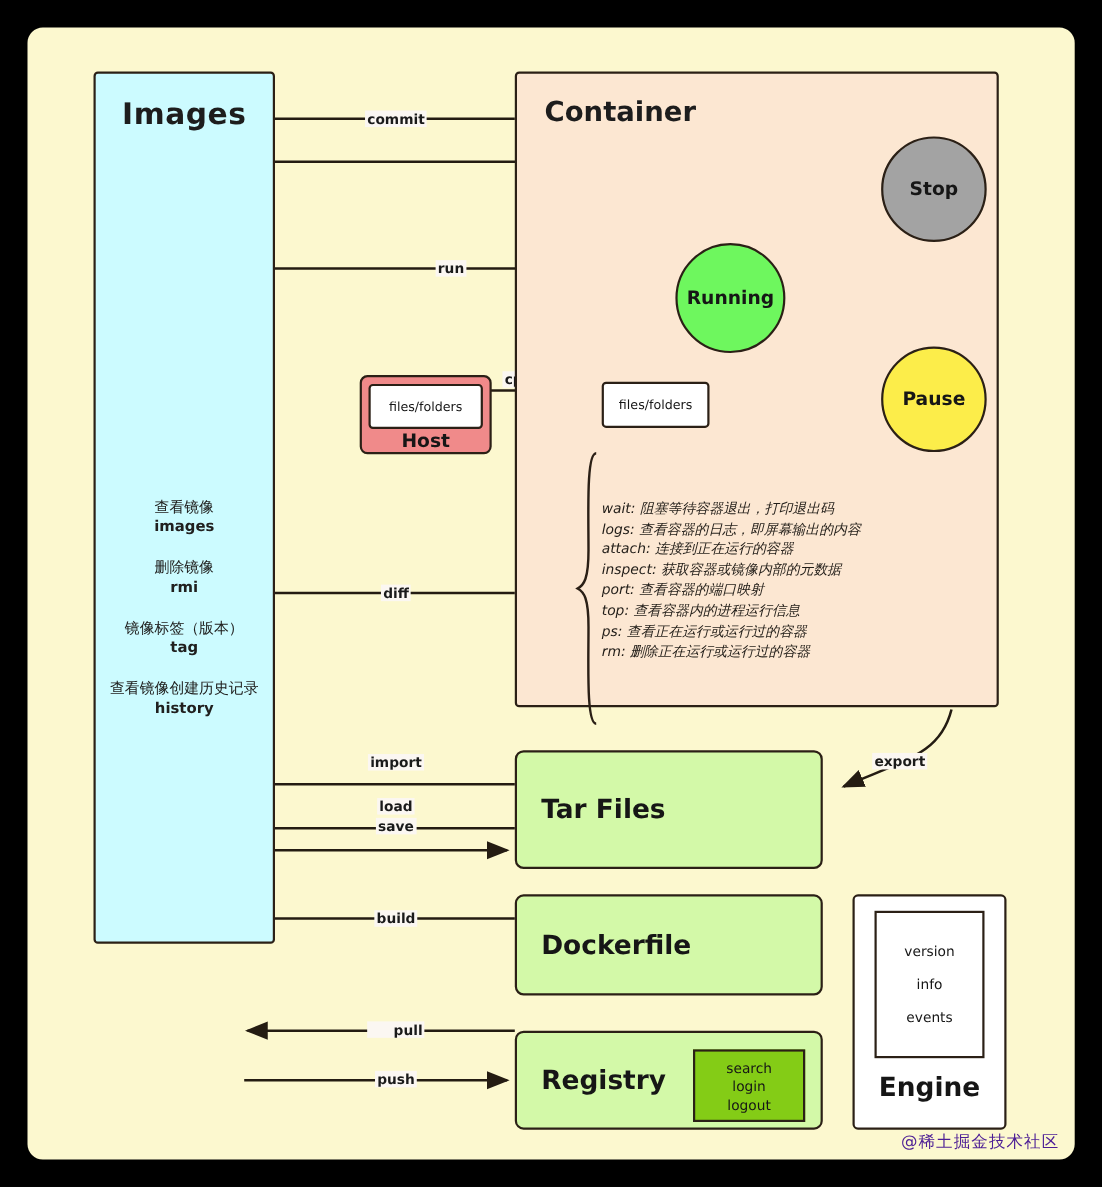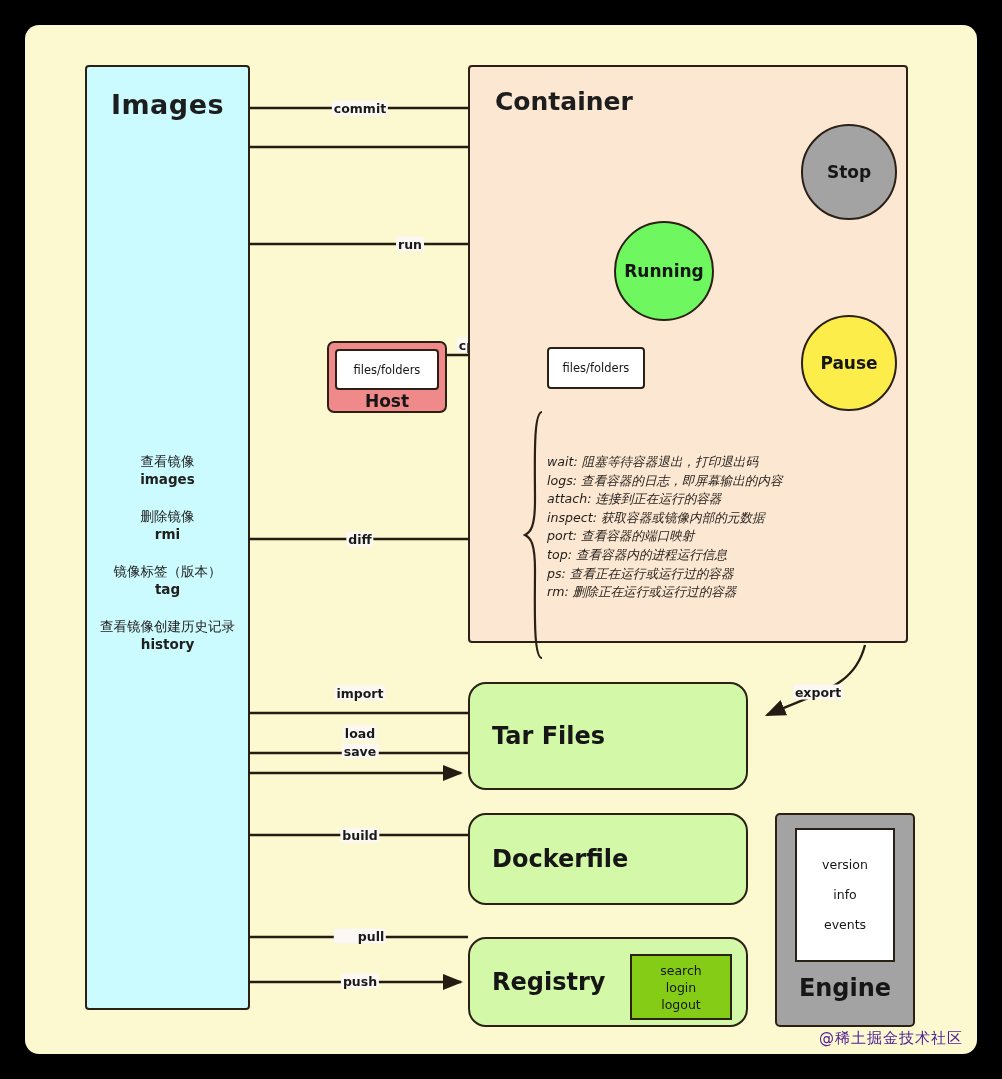--- a/index.html
+++ b/index.html
@@ -32,21 +32,21 @@
     box-sizing: border-box;
     border: 2.5px solid #2b2016;
     display: flex;
   }
 
   
   #images-panel {
     left: 60px;
     top: 40px;
     width: 165px;
-    height: 945px;
+    height: 793px;
     background: #ccfbff;
     border-radius: 4px;
     flex-direction: column;
     align-items: center;
   }
   #images-title {
     margin-top: 22px;
     font-size: 27px;
     font-weight: bold;
     color: #1d1d1d;
@@ -165,21 +165,21 @@
   #brace {
     position: absolute;
     left: 498px; top: 385px;
     width: 22px; height: 250px;
     color: #2b2016;
   }
 
   
   .greenbox {
     background: #d3f9a8;
-    border-radius: 18px;
+    border-radius: 8px;
     align-items: center;
   }
   #tar-files { left: 443px; top: 657px; width: 280px; height: 108px; }
   #dockerfile { left: 443px; top: 788px; width: 280px; height: 92px; }
   #registry  { left: 443px; top: 912px; width: 280px; height: 90px; }
   .greenbox .bigtext {
     margin-left: 22px;
     font-size: 24px;
     font-weight: bold;
     color: #161616;
@@ -192,21 +192,21 @@
     border: 2px solid #2b2016;
     display: flex; flex-direction: column;
     align-items: center; justify-content: center;
     font-size: 12.5px; line-height: 17px;
     color: #161616;
   }
 
   
   #engine {
     left: 750px; top: 788px; width: 140px; height: 214px;
-    background: #a3a3a3;
+    background: #ffffff;
     border-radius: 5px;
     flex-direction: column;
     align-items: center;
   }
   #engine-inner {
     margin-top: 13px;
     width: 96px; height: 130px;
     background: #ffffff;
     border: 2px solid #2b2016;
     display: flex; flex-direction: column;

